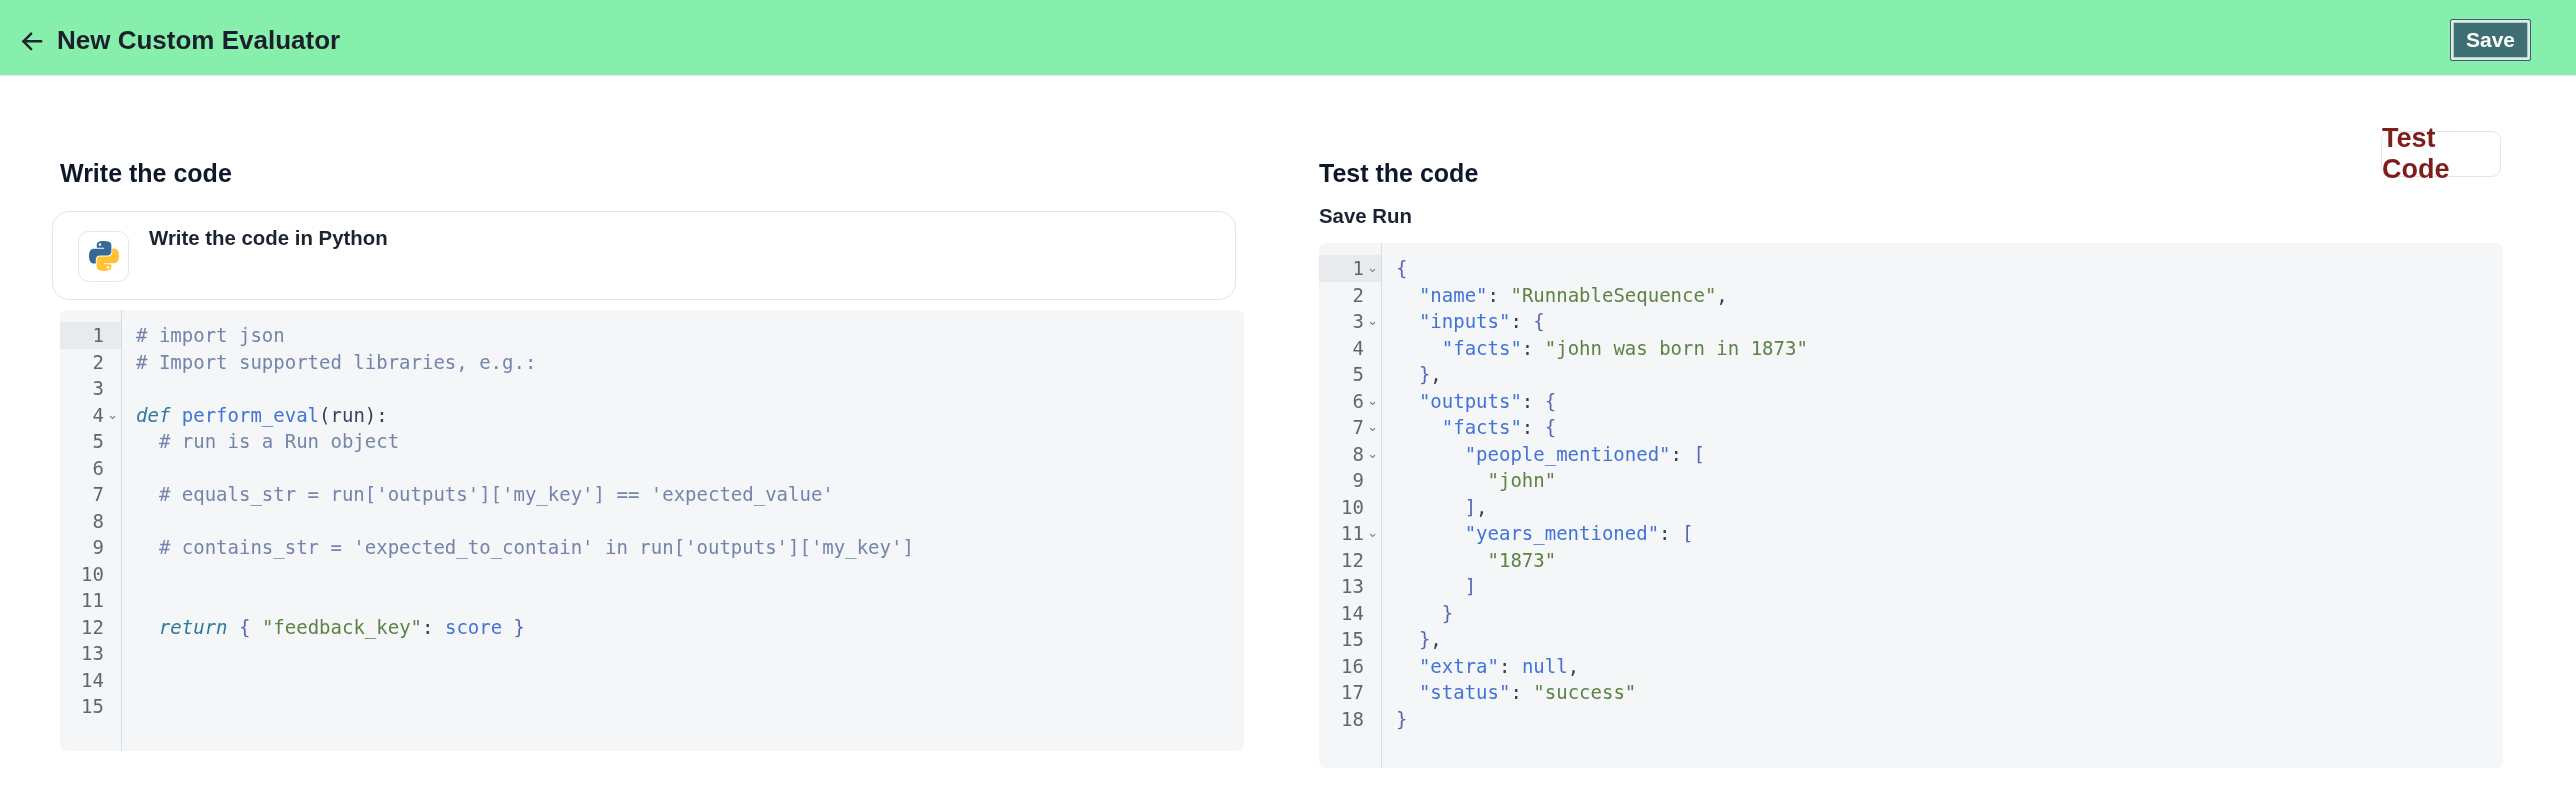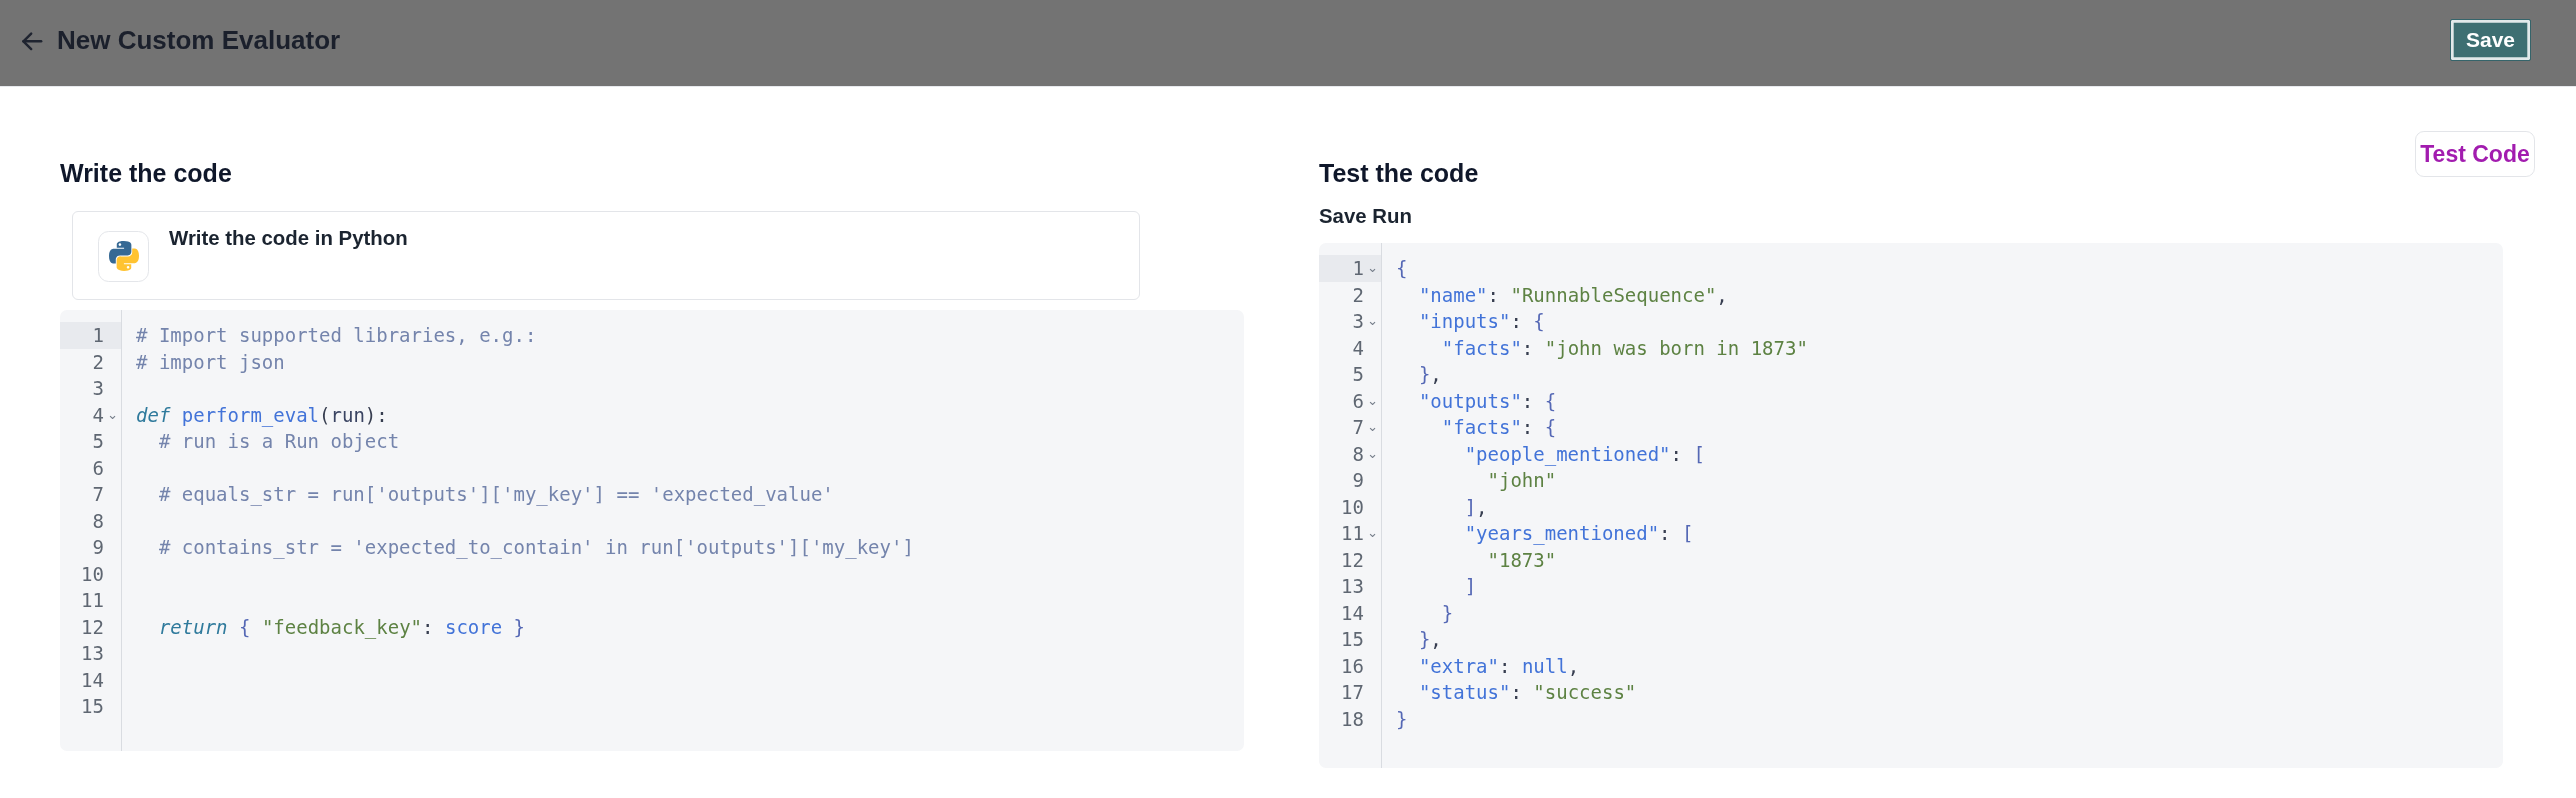--- a/index.html
+++ b/index.html
@@ -6,49 +6,49 @@
     --c-comment:#7484ac; --c-kw:#2f7a9c; --c-fn:#4273d8; --c-st:#5d8243;
     --c-nm:#b35c1c; --c-pu:#373e50; --c-br:#5568b5; --c-vr:#3a4462;
     --editor-bg:#f5f6f8; --gutter-line:#d9dce1; --active-gutter:#e8eaee;
     --num-color:#5f6772; --accent:#3e6f72;
   }
   *{margin:0;padding:0;box-sizing:border-box;}
   html,body{width:2576px;height:798px;overflow:hidden;background:#ffffff;
     font-family:"Liberation Sans",sans-serif;color:#1a1f2b;}
 
   
-  .header{position:absolute;left:0;top:0;width:2576px;height:87px;background:#737373;
+  .header{position:absolute;left:0;top:0;width:2576px;height:76px;background:#86efac;
     border-bottom:0.9px solid #e7e9ed;}
   .back-btn{position:absolute;left:16px;top:25px;width:32px;height:32px;display:flex;
     align-items:center;justify-content:center;cursor:pointer;border-radius:5.3px;}
   .page-title{position:absolute;left:57px;top:25px;font-size:26px;font-weight:700;color:#1b202c;}
   .save-btn{position:absolute;left:2450px;top:18.6px;width:81px;height:42px;
     background:var(--accent);border:1.8px solid #35646a;border-radius:2px;
     box-shadow:inset 0 0 0 2.7px rgba(255,255,255,0.85);
     color:#fff;font-size:21px;font-weight:600;display:flex;align-items:center;justify-content:center;
     cursor:pointer;font-family:"Liberation Sans",sans-serif;}
 
   
   .section-heading{position:absolute;font-size:25px;font-weight:700;color:#0f172a;margin-top:24px;}
   #heading-left{left:60px;top:135px;}
   #heading-right{left:1319px;top:135px;}
 
   
-  .info-card{position:absolute;left:72px;top:211px;width:1068px;height:89px;
-    border:0.9px solid #e3e5e9;border-radius:6px;background:#fff;}
+  .info-card{position:absolute;left:52px;top:211px;width:1184px;height:89px;
+    border:0.9px solid #e3e5e9;border-radius:17px;background:#fff;}
   .py-icon-box{position:absolute;left:25px;top:18.6px;width:51px;height:51px;
     border:0.9px solid #e4e6ea;border-radius:10.6px;display:flex;align-items:center;justify-content:center;background:#fff;}
   .card-title{position:absolute;left:96px;top:15px;font-size:20.4px;font-weight:700;color:#1b2430;}
   .card-desc{position:absolute;left:96px;top:47px;font-size:20.4px;font-weight:400;color:#6a7180;}
 
   
   .test-code-btn{position:absolute;left:2381px;top:131px;width:120px;height:46px;
-    background:#fff;border:1.3px solid #e3e5e9;border-radius:8.9px;color:#a21caf;
-    font-size:23px;font-weight:600;display:flex;align-items:center;justify-content:center;
-    cursor:pointer;font-family:"Liberation Sans",sans-serif;margin-left:34px;}
+    background:#fff;border:1.3px solid #e3e5e9;border-radius:8.9px;color:#7f1d1d;
+    font-size:27px;font-weight:600;display:flex;align-items:center;justify-content:center;
+    cursor:pointer;font-family:"Liberation Sans",sans-serif;}
   .input-run-label{position:absolute;left:1319px;top:205px;font-size:20.4px;font-weight:700;color:#1b2430;}
 
   
   .editor{position:absolute;background:var(--editor-bg);border-radius:7px;display:flex;
     font-family:"DejaVu Sans Mono","Liberation Mono",monospace;font-size:19px;line-height:26.5px;}
   #editor-python{left:60px;top:310px;width:1184px;height:441px;}
   #editor-json{left:1319px;top:243px;width:1184px;height:525px;}
   .cm-gutters{border-right:0.9px solid var(--gutter-line);padding-top:12.4px;flex:none;}
   #editor-python .cm-gutters{width:62px;}
   #editor-json .cm-gutters{width:63px;}
@@ -153,22 +153,22 @@
       <div class="cm-gutter-cell">
         <span class="cm-num">14</span>
         <span class="cm-fold"></span>
       </div>
       <div class="cm-gutter-cell">
         <span class="cm-num">15</span>
         <span class="cm-fold"></span>
       </div>
     </div>
     <div class="cm-code">
+      <div class="cm-line"><span class="tk-cm"># import json</span></div>
       <div class="cm-line"><span class="tk-cm"># Import supported libraries, e.g.:</span></div>
-      <div class="cm-line"><span class="tk-cm"># import json</span></div>
       <div class="cm-line"></div>
       <div class="cm-line"><span class="tk-kw">def</span><span class="tk-pl"> </span><span class="tk-fn">perform_eval</span><span class="tk-pu">(</span><span class="tk-vr">run</span><span class="tk-pu">):</span></div>
       <div class="cm-line"><span class="tk-cm">  # run is a Run object</span></div>
       <div class="cm-line"></div>
       <div class="cm-line"><span class="tk-cm">  # equals_str = run['outputs']['my_key'] == 'expected_value'</span></div>
       <div class="cm-line"></div>
       <div class="cm-line"><span class="tk-cm">  # contains_str = 'expected_to_contain' in run['outputs']['my_key']</span></div>
       <div class="cm-line"></div>
       <div class="cm-line"></div>
       <div class="cm-line"><span class="tk-pl">  </span><span class="tk-kw">return</span><span class="tk-pl"> </span><span class="tk-br">{</span><span class="tk-pl"> </span><span class="tk-st">"feedback_key"</span><span class="tk-pu">:</span><span class="tk-pl"> </span><span class="tk-fn">score</span><span class="tk-pl"> </span><span class="tk-br">}</span></div>

